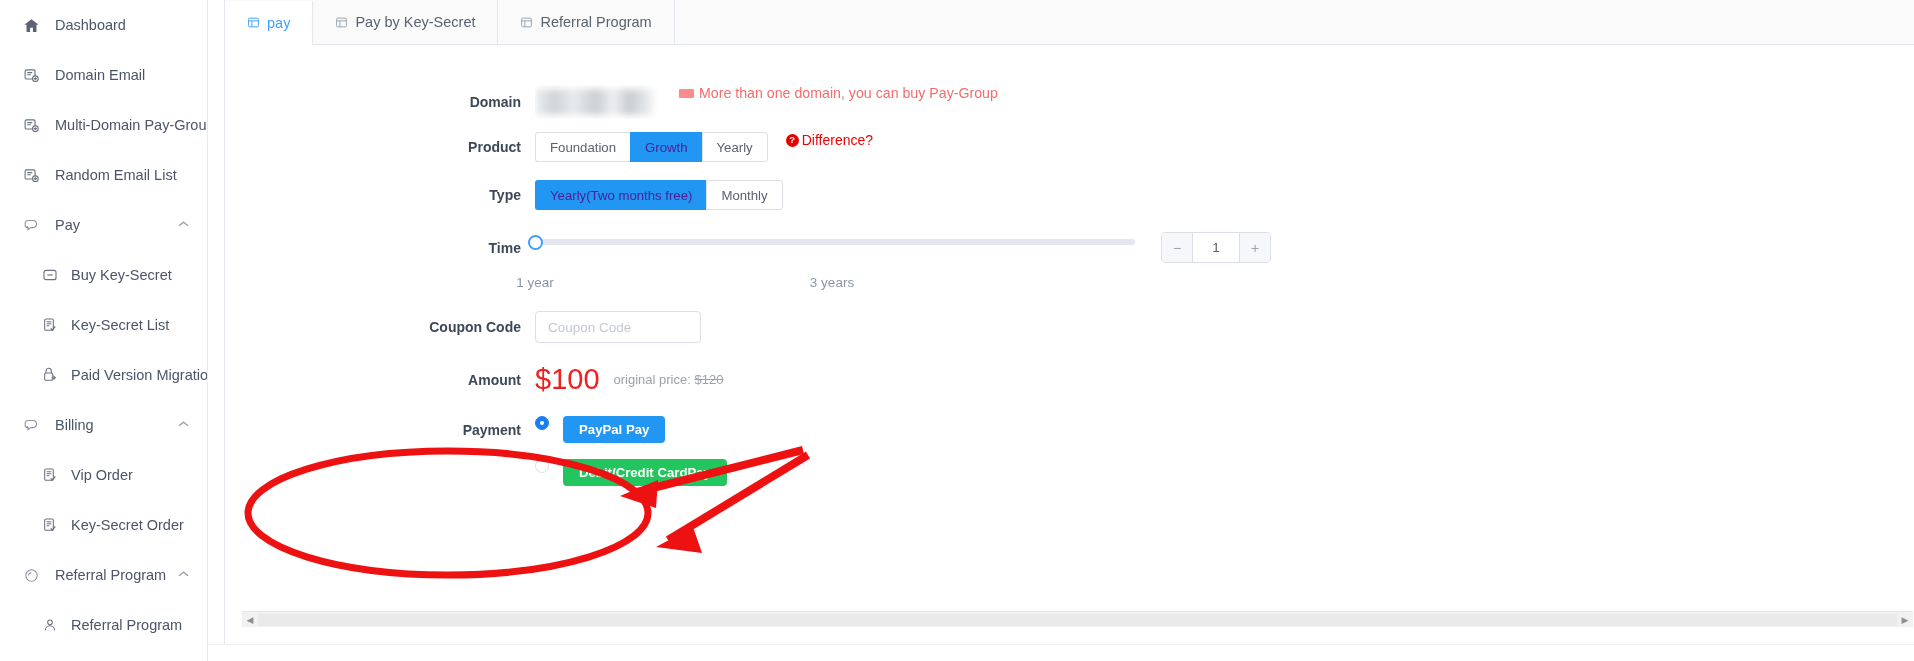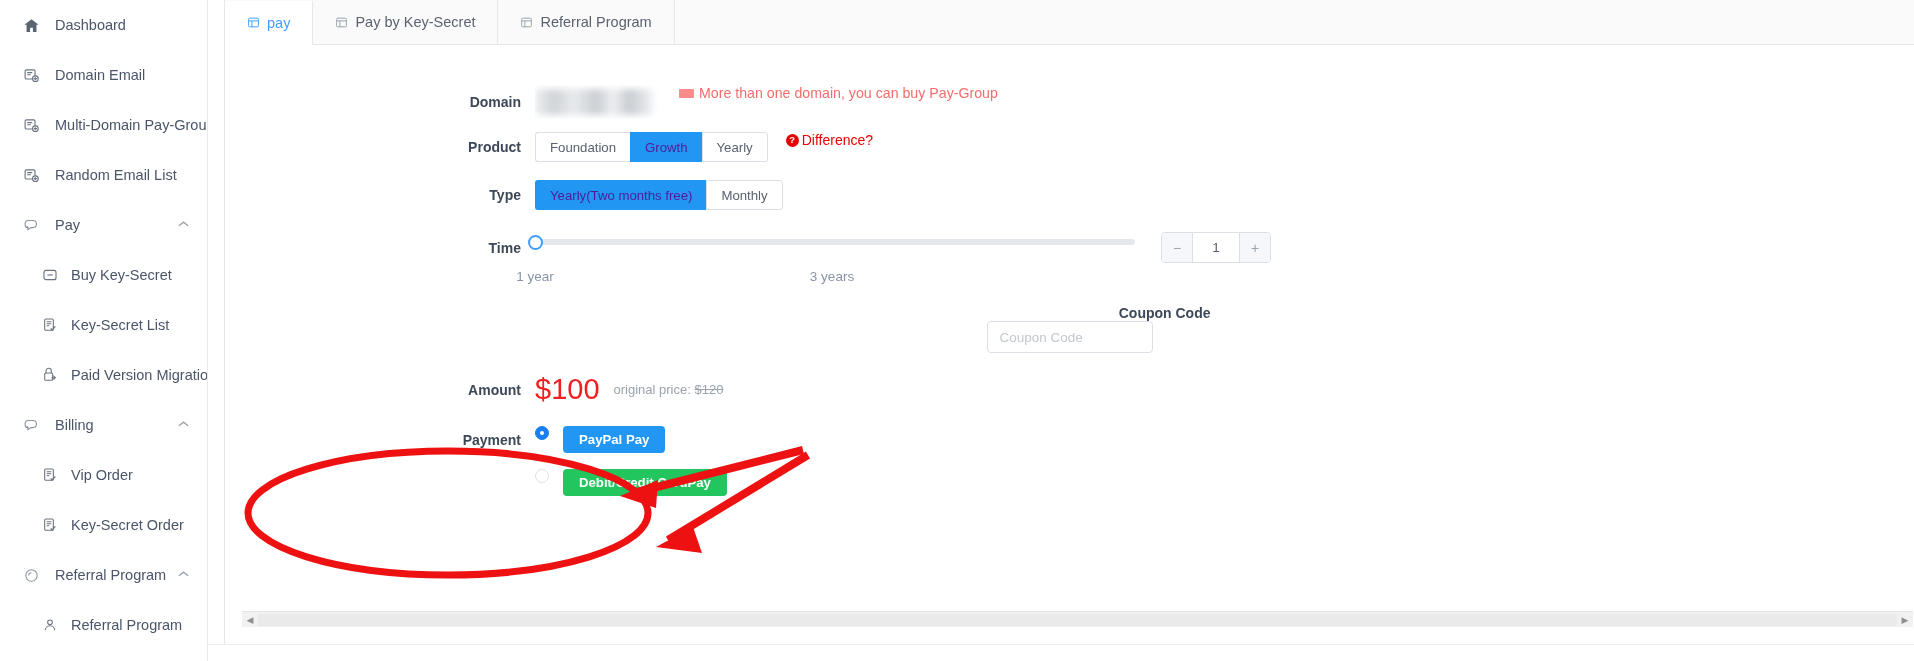--- a/index.html
+++ b/index.html
@@ -207,21 +207,21 @@
     color: #fff;
     font-size: 9.5px;
     font-weight: bold;
     display: inline-flex;
     align-items: center;
     justify-content: center;
     line-height: 1;
   }
 
   
-  .slider-row { margin-bottom: 6px; }
+  .slider-row { margin-bottom: 12px; }
   .slider-wrap {
     width: 600px;
     position: relative;
     display: flex;
     align-items: center;
     height: 20px;
   }
   .slider-track {
     position: absolute;
     left: 0; right: 0;
@@ -653,21 +653,21 @@
       <div class="row" style="margin-bottom:14px;">
         <div class="lbl"></div>
         <div class="ctl">
           <div class="slider-marks">
             <span style="left:0%;">1 year</span>
             <span style="left:49.5%;">3 years</span>
           </div>
         </div>
       </div>
 
-      <div class="row" style="margin-bottom:22px;flex-direction:column;">
+      <div class="row" style="margin-bottom:22px;">
         <div class="lbl">Coupon Code</div>
         <div class="ctl">
           <input class="coupon-input" type="text" placeholder="Coupon Code" style="">
         </div>
       </div>
 
       <div class="row" style="margin-bottom:22px;">
         <div class="lbl">Amount</div>
         <div class="ctl" style="align-items:center;">
           <span class="amount-big">$100</span>

